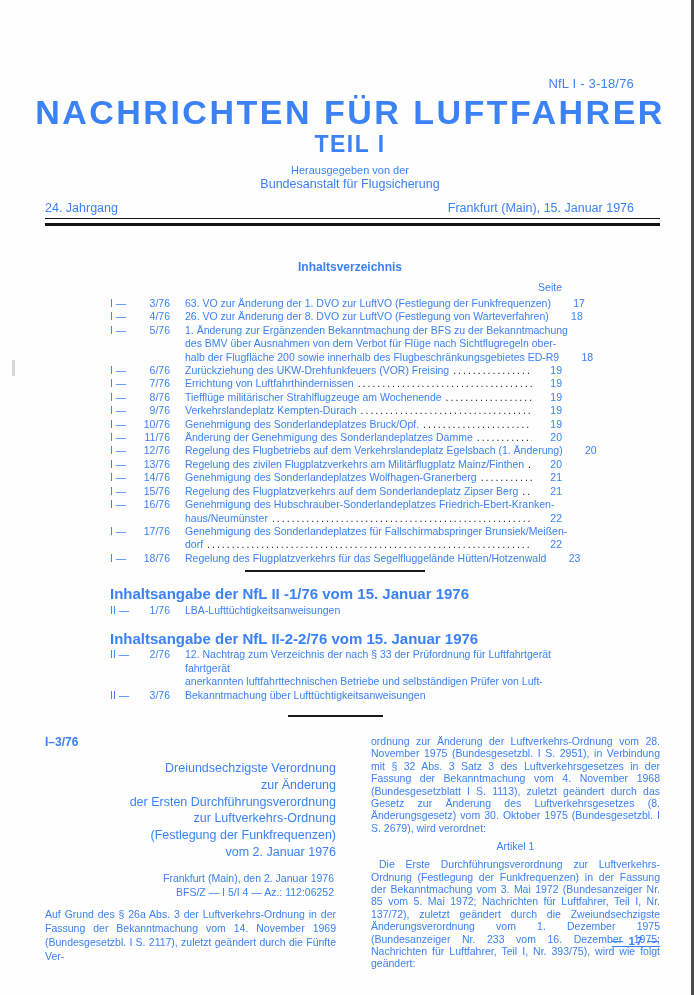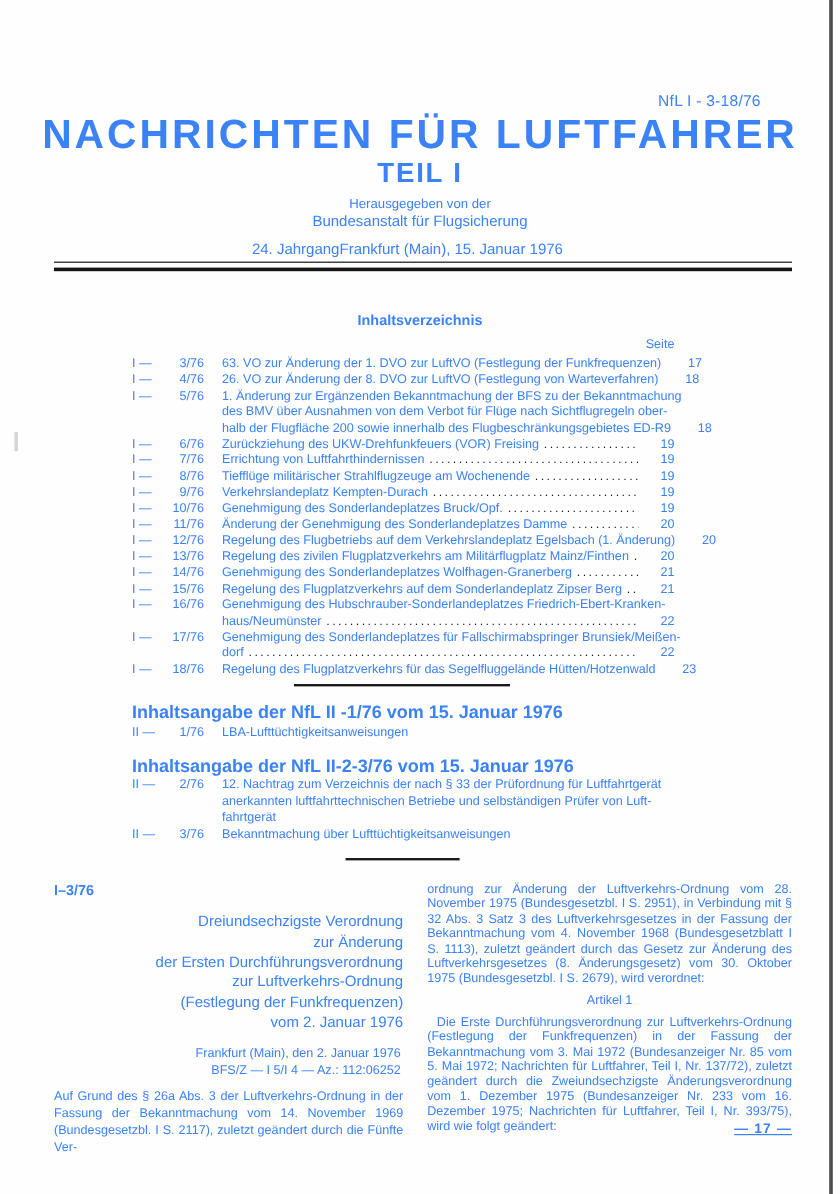--- a/index.html
+++ b/index.html
@@ -12,21 +12,21 @@
   .scan-edge { position:absolute; top:0; right:6px; width:3px; height:100%; background:#4c4c4c; }
   .scan-artifact { position:absolute; left:12px; top:360px; width:3px; height:16px; background:#d6d6d6; }
 
   
   .masthead { padding-top:76px; }
   .doc-ref { text-align:right; padding-right:66px; font-size:13px; letter-spacing:.2px; }
   .main-title { text-align:center; font-size:34px; font-weight:700; letter-spacing:2.5px; line-height:34px; margin-top:4px; white-space:nowrap; }
   .part-title { text-align:center; font-size:23px; font-weight:700; letter-spacing:1.5px; line-height:25px; margin-top:3px; }
   .pub-intro { text-align:center; font-size:11px; line-height:11px; margin-top:8px; }
   .publisher { text-align:center; font-size:12.5px; line-height:15px; margin-top:1px; }
-  .issue-row { display:flex; justify-content:center; margin:9px 40px 0 45px; font-size:12.5px; line-height:15px; }
+  .issue-row { display:flex; justify-content:space-between; margin:9px 40px 0 45px; font-size:12.5px; line-height:15px; }
   .issue-row .date { padding-right:26px; }
   .rule-thin  { margin:2px 40px 0 45px; border-top:1.5px solid #141414; }
   .rule-thick { margin:4px 40px 0 45px; border-top:3px solid #141414; }
 
   
   .toc-heading { text-align:center; font-size:12px; font-weight:700; margin-top:33px; line-height:16px; }
   .seite-label { text-align:right; margin-right:138px; font-size:10.5px; margin-top:6px; line-height:13px; }
   .toc { margin:3px 138px 0 110px; font-size:10.5px; }
   .toc-row { display:flex; line-height:13.4px; }
   .toc-row .lbl { width:30px; flex:none; }
@@ -37,21 +37,21 @@
   .toc-row.no-leader .leader::after { content:""; }
   .toc-row .pg { width:26px; flex:none; text-align:right; }
 
   .nfl2-heading { margin:15px 138px 0 110px; font-weight:700; font-size:15px; line-height:13.4px; }
   .nfl2-rows { margin-top:3px; }
 
   .divider1 { width:180px; height:2px; background:#1a1a1a; margin:5px 0 0 245px; }
   .divider2 { width:95px;  height:2px; background:#1a1a1a; margin:13px 0 0 288px; }
 
   
-  .columns { display:flex; margin:18px 40px 0 45px; gap:20px; }
+  .columns { display:flex; margin:18px 40px 0 45px; gap:35px; }
   .col-left { width:291px; flex:none; }
   .col-right { flex:1; }
   .art-ref { font-weight:700; font-size:12px; line-height:14px; }
   .art-title { text-align:right; font-weight:400; font-size:12.5px; line-height:16.8px; margin-top:11px; white-space:pre-line; }
   .art-dateline { text-align:right; font-size:10.5px; line-height:14px; margin-top:10px; padding-right:2px; }
   .art-fileref  { text-align:right; font-size:10.5px; line-height:14px; padding-right:2px; }
   .art-body { font-size:10.5px; line-height:14px; margin-top:8px; text-align:justify; }
   .col-right p { font-size:10.5px; line-height:12.4px; text-align:justify; margin:0; }
   .artikel-heading { text-align:center; font-size:10.5px; line-height:13px; margin:6px 0 5px; }
   .para-indent { text-indent:8px; }
@@ -233,41 +233,41 @@
 
   <div class="toc-row no-leader">
       <span class="lbl">II —</span>
       <span class="num">1/76</span>
       <span class="txt">LBA-Lufttüchtigkeitsanweisungen</span>
       <span class="leader"></span>
       <span class="pg"></span>
     </div>
     </div>
 
-  <div class="nfl2-heading">Inhaltsangabe der NfL II-2-3/76 vom 15. Januar 1976</div>
+  <div class="nfl2-heading">Inhaltsangabe der NfL II-2-2/76 vom 15. Januar 1976</div>
   <div class="toc nfl2-rows">
 
   <div class="toc-row no-leader">
       <span class="lbl">II —</span>
       <span class="num">2/76</span>
       <span class="txt">12. Nachtrag zum Verzeichnis der nach § 33 der Prüfordnung für Luftfahrtgerät</span>
       <span class="leader"></span>
       <span class="pg"></span>
     </div>
       <div class="toc-row no-leader">
       <span class="lbl"></span>
       <span class="num"></span>
+      <span class="txt">fahrtgerät</span>
+      <span class="leader"></span>
+      <span class="pg"></span>
+    </div>
+      <div class="toc-row no-leader">
+      <span class="lbl"></span>
+      <span class="num"></span>
       <span class="txt">anerkannten luftfahrttechnischen Betriebe und selbständigen Prüfer von Luft-</span>
-      <span class="leader"></span>
-      <span class="pg"></span>
-    </div>
-      <div class="toc-row no-leader">
-      <span class="lbl"></span>
-      <span class="num"></span>
-      <span class="txt">fahrtgerät</span>
       <span class="leader"></span>
       <span class="pg"></span>
     </div>
       <div class="toc-row no-leader">
       <span class="lbl">II —</span>
       <span class="num">3/76</span>
       <span class="txt">Bekanntmachung über Lufttüchtigkeitsanweisungen</span>
       <span class="leader"></span>
       <span class="pg"></span>
     </div>

